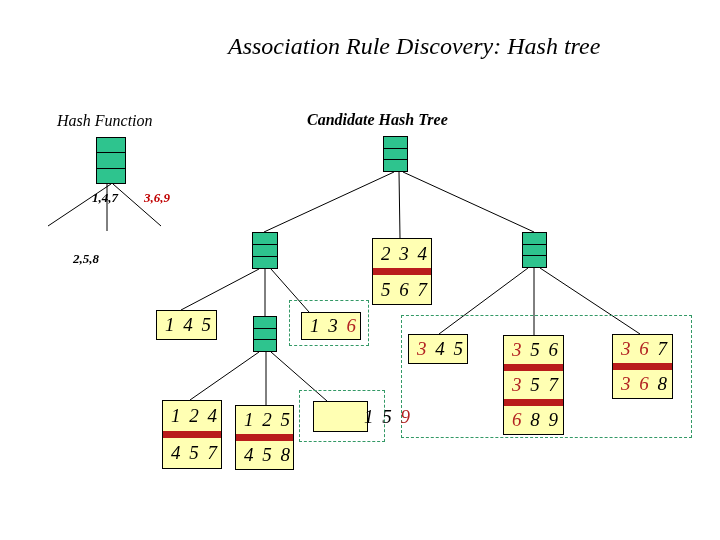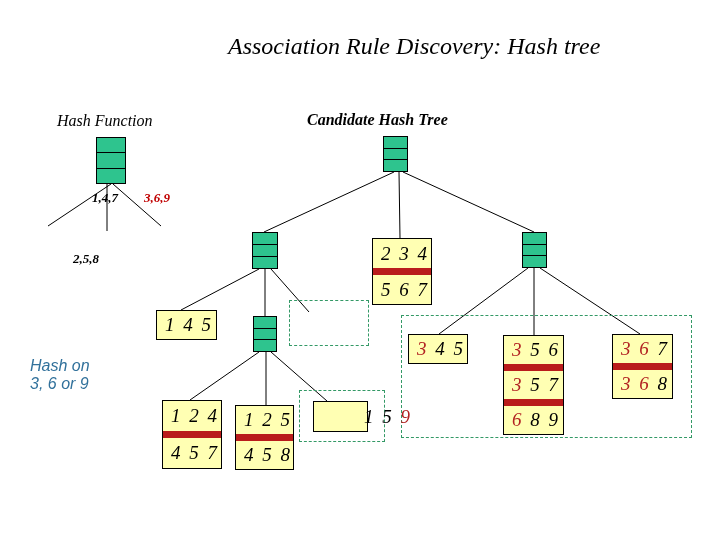--- a/index.html
+++ b/index.html
@@ -61,24 +61,20 @@
 
   <div class="title">Association Rule Discovery: Hash tree</div>
 
   <div class="lbl bold" style="left:307px;top:111px;">Candidate Hash Tree</div>
   <div class="lbl" style="left:57px;top:112px;">Hash Function</div>
 
   <div class="branch" style="left:48px;top:190px;margin-left:44px;">1,4,7</div>
   <div class="branch red" style="left:144px;top:190px;">3,6,9</div>
   <div class="branch" style="left:73px;top:219px;margin-top:32px;">2,5,8</div>
 
-  <div class="note">
-    <div>Hash on</div>
-    <div>3, 6 or 9</div>
-  </div>
 
   <div class="gnode" style="left:96px;top:137px;width:30px;height:47px;">
     <div class="gcell"></div>
     <div class="gcell"></div>
     <div class="gcell"></div>
   </div>
   <div class="gnode" style="left:383px;top:136px;width:25px;height:36px;">
     <div class="gcell"></div>
     <div class="gcell"></div>
     <div class="gcell"></div>
@@ -105,20 +101,23 @@
 
   <div class="leaf" style="left:372px;top:238px;width:60px;">
     <div class="cell h29"><span>2 3 4</span></div>
     <div class="cell h29"><span>5 6 7</span></div>
   </div>
 
   <div class="leaf" style="left:156px;top:310px;width:61px;">
     <div class="cell"><span>1 4 5</span></div>
   </div>
 
+  <div class="leaf" style="left:301px;top:312px;width:60px;">
+    <div class="cell h26"><span>1 3 </span><span class="red">6</span></div>
+  </div>
 
   <div class="leaf" style="left:162px;top:400px;width:60px;">
     <div class="cell h30"><span>1 2 4</span></div>
     <div class="cell h30"><span>4 5 7</span></div>
   </div>
 
   <div class="leaf" style="left:235px;top:405px;width:59px;">
     <div class="cell"><span>1 2 5</span></div>
     <div class="cell"><span>4 5 8</span></div>
   </div>

